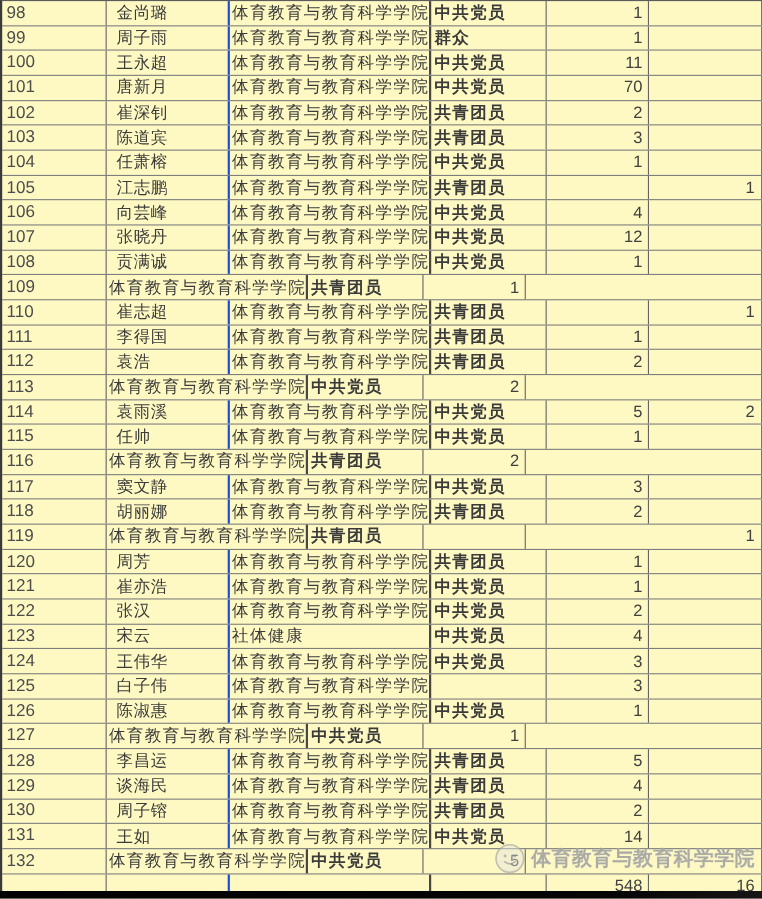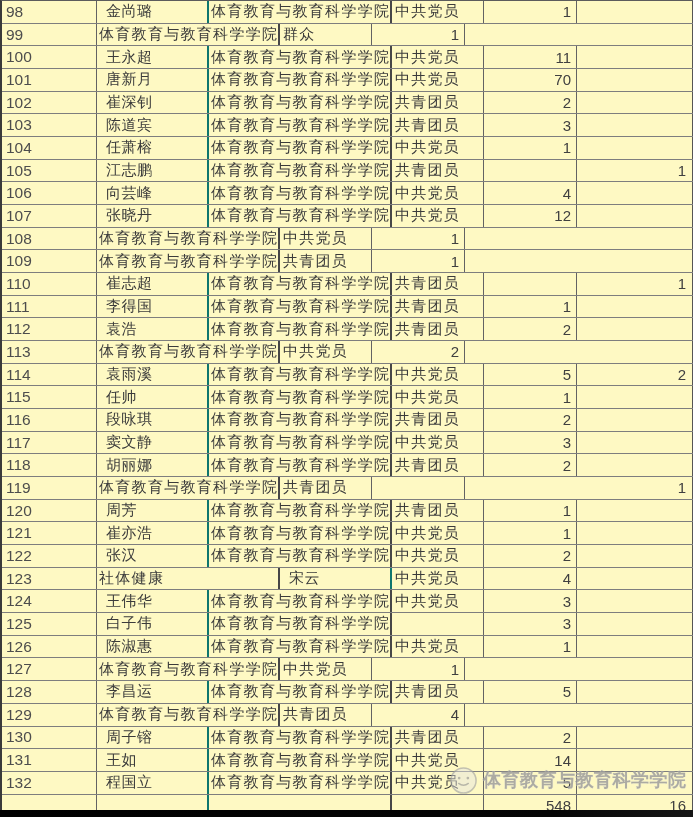--- a/index.html
+++ b/index.html
@@ -15,23 +15,23 @@
     box-sizing:border-box;background:#fef9c3;
   }
   .row{flex:1 1 0;min-height:0;display:flex;border-bottom:1px solid #7e7e7e;}
   .row:last-child{border-bottom:1px solid #333;}
   .cell{
     box-sizing:border-box;display:flex;align-items:center;
     padding:0 3px;overflow:hidden;white-space:nowrap;
     font-size:15px;color:#3b3b3b;border-right:1px solid #636363;
   }
   .c1{width:95px;color:#4d4d4d;font-size:15.5px;padding-left:4px;}
-  .c2{width:112px;padding-left:9px;letter-spacing:0.5px;border-right:2px solid #0f766e;}
+  .c2{width:112px;padding-left:9px;letter-spacing:0.5px;border-right:2px solid #1d4ed8;}
   .c3{width:183px;padding-left:2px;letter-spacing:1.3px;border-right:2px solid #474747;}
-  .c4{width:92px;padding-left:3px;letter-spacing:1.2px;}
+  .c4{width:105px;padding-left:3px;letter-spacing:1.2px;font-weight:bold;}
   .c5{width:93px;justify-content:flex-end;padding-right:5px;}
   .c6{flex:1 1 auto;justify-content:flex-end;padding-right:6px;border-right:1px solid #555;}
   .num{font-size:15px;color:#404040;}
   .watermark{
     position:absolute;left:449px;top:764px;height:32px;
     display:flex;align-items:center;gap:5px;opacity:0.82;z-index:5;
     pointer-events:none;
   }
   .wm-logo{width:29px;height:29px;flex:0 0 auto;}
   .wm-text{
@@ -54,20 +54,21 @@
     <div class="row">
         <div class="cell c1">98</div>
         <div class="cell c2">金尚璐</div>
         <div class="cell c3">体育教育与教育科学学院</div>
         <div class="cell c4">中共党员</div>
         <div class="cell c5 num">1</div>
         <div class="cell c6 num"></div>
       </div>
       <div class="row">
         <div class="cell c1">99</div>
+        <div class="cell c2">周子雨</div>
         <div class="cell c3">体育教育与教育科学学院</div>
         <div class="cell c4">群众</div>
         <div class="cell c5 num">1</div>
         <div class="cell c6 num"></div>
       </div>
       <div class="row">
         <div class="cell c1">100</div>
         <div class="cell c2">王永超</div>
         <div class="cell c3">体育教育与教育科学学院</div>
         <div class="cell c4">中共党员</div>
@@ -125,20 +126,21 @@
       <div class="row">
         <div class="cell c1">107</div>
         <div class="cell c2">张晓丹</div>
         <div class="cell c3">体育教育与教育科学学院</div>
         <div class="cell c4">中共党员</div>
         <div class="cell c5 num">12</div>
         <div class="cell c6 num"></div>
       </div>
       <div class="row">
         <div class="cell c1">108</div>
+        <div class="cell c2">贡满诚</div>
         <div class="cell c3">体育教育与教育科学学院</div>
         <div class="cell c4">中共党员</div>
         <div class="cell c5 num">1</div>
         <div class="cell c6 num"></div>
       </div>
       <div class="row">
         <div class="cell c1">109</div>
         <div class="cell c3">体育教育与教育科学学院</div>
         <div class="cell c4">共青团员</div>
         <div class="cell c5 num">1</div>
@@ -186,21 +188,20 @@
       <div class="row">
         <div class="cell c1">115</div>
         <div class="cell c2">任帅</div>
         <div class="cell c3">体育教育与教育科学学院</div>
         <div class="cell c4">中共党员</div>
         <div class="cell c5 num">1</div>
         <div class="cell c6 num"></div>
       </div>
       <div class="row">
         <div class="cell c1">116</div>
-        <div class="cell c2">段咏琪</div>
         <div class="cell c3">体育教育与教育科学学院</div>
         <div class="cell c4">共青团员</div>
         <div class="cell c5 num">2</div>
         <div class="cell c6 num"></div>
       </div>
       <div class="row">
         <div class="cell c1">117</div>
         <div class="cell c2">窦文静</div>
         <div class="cell c3">体育教育与教育科学学院</div>
         <div class="cell c4">中共党员</div>
@@ -241,22 +242,22 @@
       <div class="row">
         <div class="cell c1">122</div>
         <div class="cell c2">张汉</div>
         <div class="cell c3">体育教育与教育科学学院</div>
         <div class="cell c4">中共党员</div>
         <div class="cell c5 num">2</div>
         <div class="cell c6 num"></div>
       </div>
       <div class="row">
         <div class="cell c1">123</div>
+        <div class="cell c2">宋云</div>
         <div class="cell c3">社体健康</div>
-        <div class="cell c2">宋云</div>
         <div class="cell c4">中共党员</div>
         <div class="cell c5 num">4</div>
         <div class="cell c6 num"></div>
       </div>
       <div class="row">
         <div class="cell c1">124</div>
         <div class="cell c2">王伟华</div>
         <div class="cell c3">体育教育与教育科学学院</div>
         <div class="cell c4">中共党员</div>
         <div class="cell c5 num">3</div>
@@ -288,20 +289,21 @@
       <div class="row">
         <div class="cell c1">128</div>
         <div class="cell c2">李昌运</div>
         <div class="cell c3">体育教育与教育科学学院</div>
         <div class="cell c4">共青团员</div>
         <div class="cell c5 num">5</div>
         <div class="cell c6 num"></div>
       </div>
       <div class="row">
         <div class="cell c1">129</div>
+        <div class="cell c2">谈海民</div>
         <div class="cell c3">体育教育与教育科学学院</div>
         <div class="cell c4">共青团员</div>
         <div class="cell c5 num">4</div>
         <div class="cell c6 num"></div>
       </div>
       <div class="row">
         <div class="cell c1">130</div>
         <div class="cell c2">周子镕</div>
         <div class="cell c3">体育教育与教育科学学院</div>
         <div class="cell c4">共青团员</div>
@@ -311,21 +313,20 @@
       <div class="row">
         <div class="cell c1">131</div>
         <div class="cell c2">王如</div>
         <div class="cell c3">体育教育与教育科学学院</div>
         <div class="cell c4">中共党员</div>
         <div class="cell c5 num">14</div>
         <div class="cell c6 num"></div>
       </div>
       <div class="row">
         <div class="cell c1">132</div>
-        <div class="cell c2">程国立</div>
         <div class="cell c3">体育教育与教育科学学院</div>
         <div class="cell c4">中共党员</div>
         <div class="cell c5 num">5</div>
         <div class="cell c6 num"></div>
       </div>
       <div class="row">
       <div class="cell c1"></div>
       <div class="cell c2"></div>
       <div class="cell c3"></div>
       <div class="cell c4"></div>

